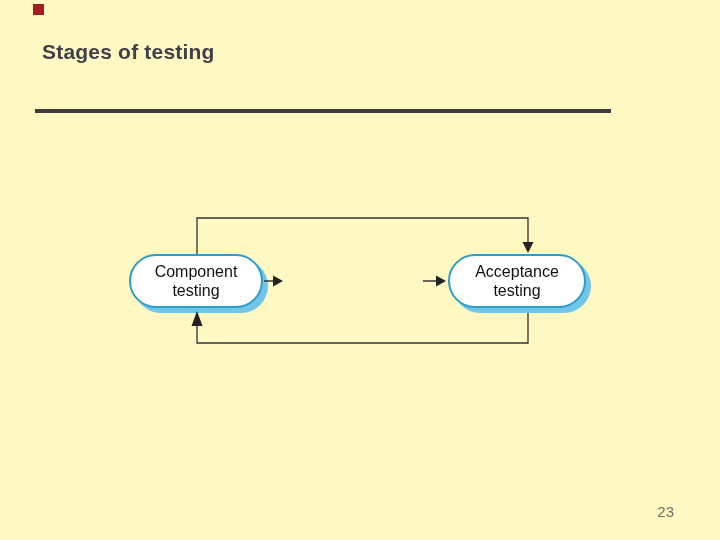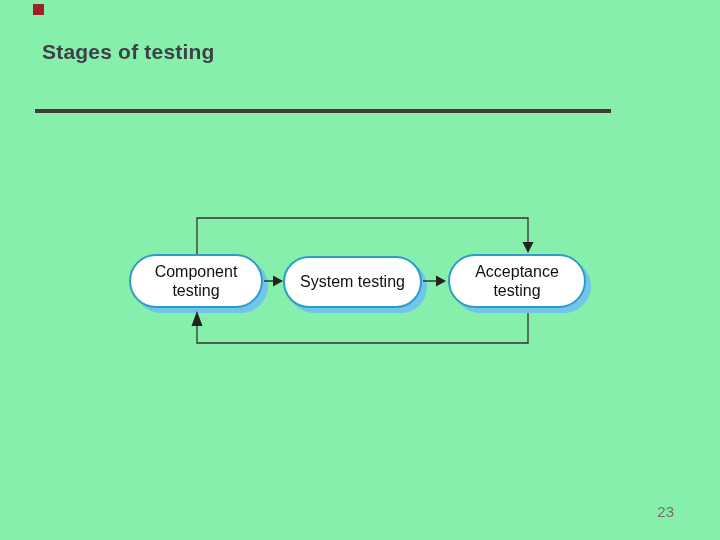--- a/index.html
+++ b/index.html
@@ -8,21 +8,21 @@
     background: #ffffff;
     width: 720px;
     height: 540px;
     overflow: hidden;
     font-family: "Liberation Sans", sans-serif;
   }
   .slide {
     position: relative;
     width: 720px;
     height: 540px;
-    background: #86efac;
+    background: #fef9c3;
   }
   .accent-square {
     position: absolute;
     left: 33px;
     top: 4px;
     width: 11px;
     height: 11px;
     background: #a31e22;
   }
   .title {
@@ -126,21 +126,20 @@
       <line x1="264" y1="281" x2="274" y2="281" stroke="#333333" stroke-width="1.5"></line>
       <polygon points="273,275.5 273,286.5 283,281" fill="#222222"></polygon>
 
       <line x1="423" y1="281" x2="437" y2="281" stroke="#333333" stroke-width="1.5"></line>
       <polygon points="436,275.5 436,286.5 446,281" fill="#222222"></polygon>
     </svg>
 
     <div class="node node-component">Component
 testing</div>
 
-    <div class="node node-system">System testing</div>
 
     <div class="node node-acceptance">Acceptance
 testing</div>
 
   </div>
 
   <div class="page-number">23</div>
 
 </div>
 

